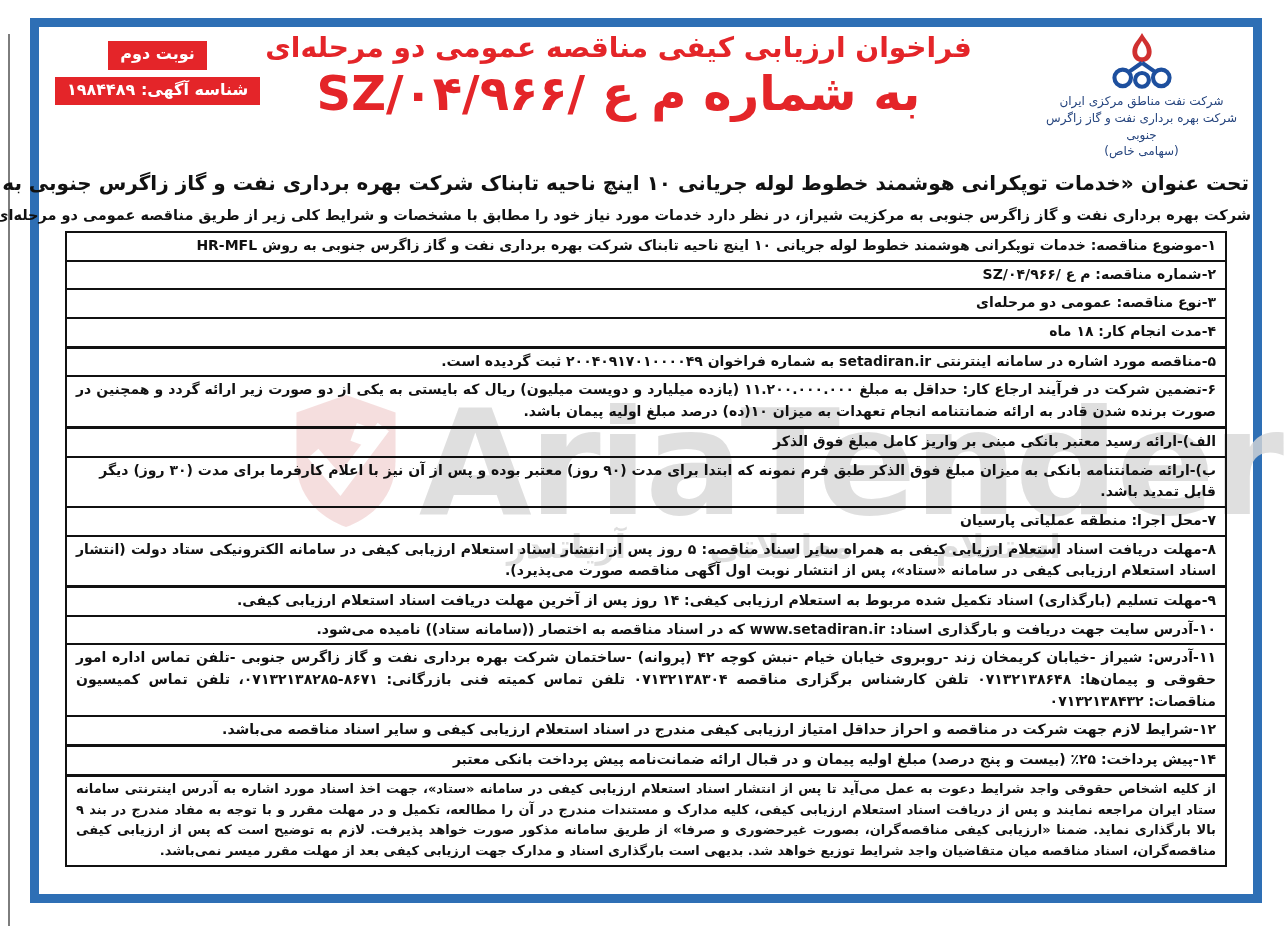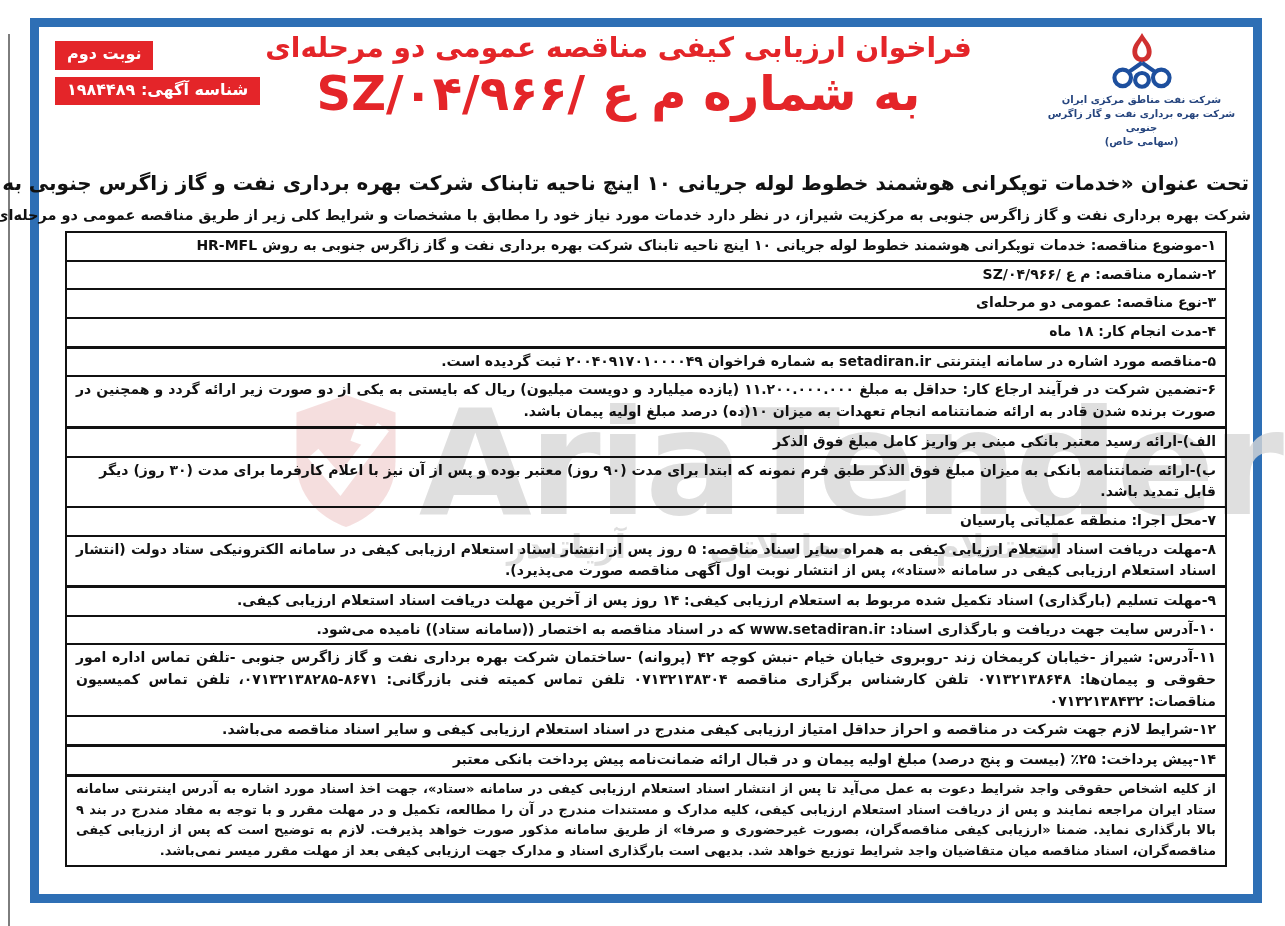--- a/index.html
+++ b/index.html
@@ -14,29 +14,29 @@
 
   
   .frame{
     position:absolute;left:30px;top:18px;width:1214px;height:867px;
     border:9px solid #2e6fb5;background:#fff;
   }
   .content{position:relative;z-index:1;height:100%;}
 
   
   .header{position:relative;height:140px;}
-  .badges{position:absolute;left:16px;top:14px;display:flex;flex-direction:column;align-items:flex-end;gap:7px;}
+  .badges{position:absolute;left:16px;top:14px;display:flex;flex-direction:column;align-items:center;gap:7px;}
   .badge{display:inline-block;background:#e42529;color:#fff;font-weight:bold;
          font-size:16px;line-height:1.35;padding:2px 12px 5px;white-space:nowrap;}
   .title-wrap{position:absolute;left:170px;right:225px;top:4px;text-align:center;color:#e42529;}
   .title1{font-size:28px;font-weight:700;line-height:1.2;white-space:nowrap;}
   .title2{font-size:48px;font-weight:900;line-height:1.2;white-space:nowrap;}
   .logo{position:absolute;right:4px;top:4px;width:215px;text-align:center;}
   .logo svg{display:block;margin:0 auto;}
-  .logo-text{font-size:10px;font-weight:bold;color:#26457e;line-height:1.4;}
+  .logo-text{font-size:12px;font-weight:normal;color:#26457e;line-height:1.4;}
 
   
   .sub1{text-align:center;font-size:20px;font-weight:800;margin:4px 4px 0;white-space:nowrap;}
   .sub2{text-align:center;font-size:14.5px;font-weight:700;margin:12px 2px 8px;white-space:nowrap;}
 
   
   .tbl{margin:4px 26px 0;border:2px solid #111;background:transparent;}
   .trow{border-bottom:2px solid #111;padding:2px 9px 3px;font-size:14px;font-weight:700;
         line-height:1.55;text-align:right;}
   .trow:last-child{border-bottom:none;}

